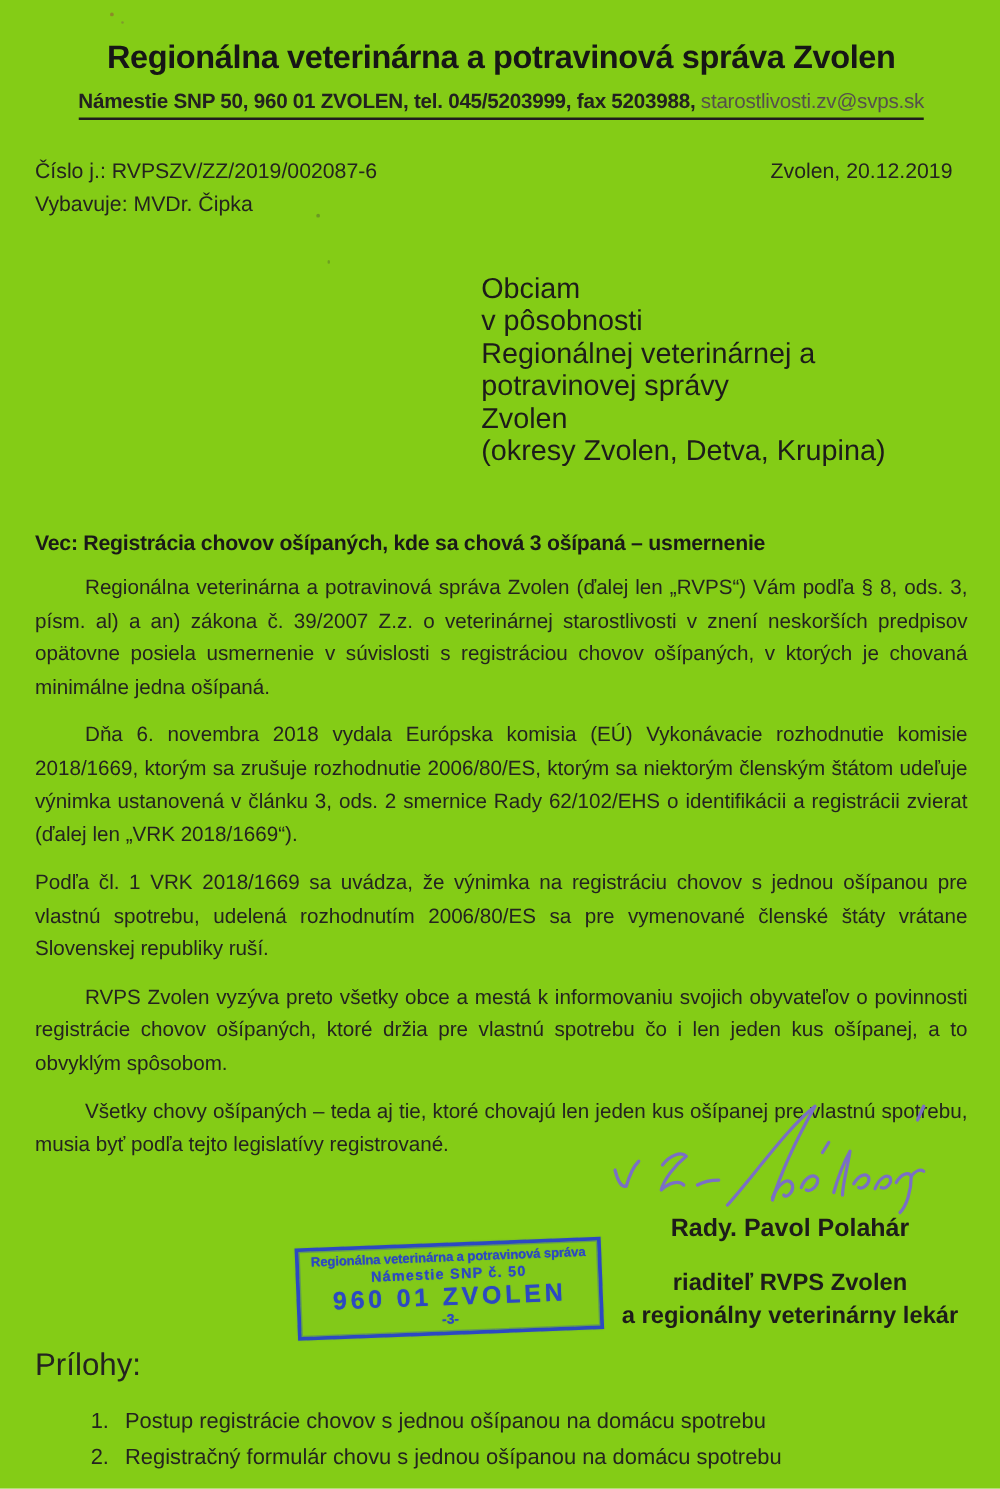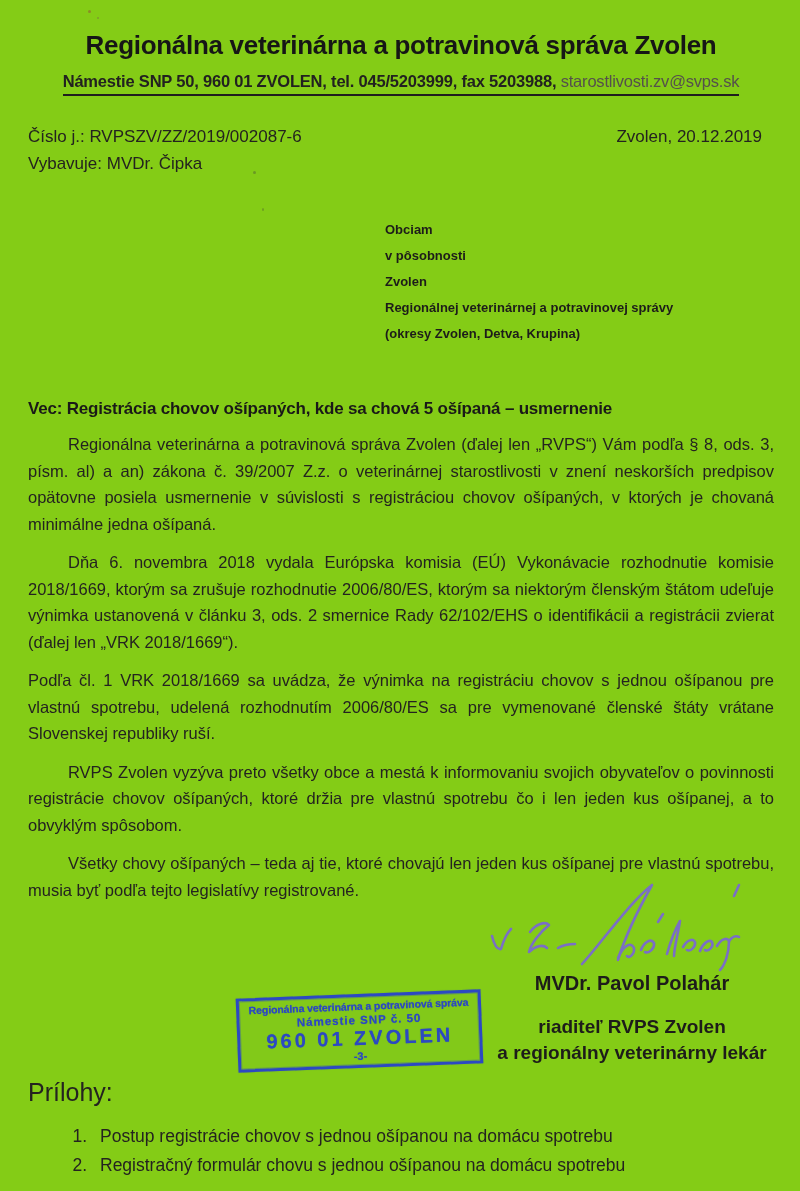--- a/index.html
+++ b/index.html
@@ -44,22 +44,22 @@
     font-size: 17px;
     color: #24231f;
   }
   .meta-right { margin-right: 12px; }
   .meta-handler { margin-top: 7px; font-size: 17px; color: #24231f; }
 
   
   .recipient {
     margin-left: 357px;
     margin-top: 43px;
-    font-weight: 700;
-    font-size: 13px;
+    font-weight: 400;
+    font-size: 23px;
     line-height: 26px;
     color: #1d1c1a;
   }
 
   
   .subject {
     margin-top: 52px;
     font-weight: 700;
     font-size: 17px;
     color: #1a1918;
@@ -161,26 +161,26 @@
 
   <div class="meta-row">
     <span>Číslo j.: RVPSZV/ZZ/2019/002087-6</span>
     <span class="meta-right">Zvolen, 20.12.2019</span>
   </div>
   <div class="meta-handler">Vybavuje: MVDr. Čipka</div>
 
   <div class="recipient">
     <div>Obciam</div>
     <div>v pôsobnosti</div>
+    <div>Regionálnej veterinárnej a potravinovej správy</div>
     <div>Zvolen</div>
-    <div>Regionálnej veterinárnej a potravinovej správy</div>
     <div>(okresy Zvolen, Detva, Krupina)</div>
   </div>
 
-  <div class="subject">Vec: Registrácia chovov ošípaných, kde sa chová 5 ošípaná – usmernenie</div>
+  <div class="subject">Vec: Registrácia chovov ošípaných, kde sa chová 3 ošípaná – usmernenie</div>
 
   <div class="body-text">
     <p>Regionálna veterinárna a potravinová správa Zvolen (ďalej len „RVPS“) Vám podľa § 8, ods. 3, písm. al) a an) zákona č. 39/2007 Z.z. o veterinárnej starostlivosti v znení neskorších predpisov opätovne posiela usmernenie v súvislosti s registráciou chovov ošípaných, v ktorých je chovaná minimálne jedna ošípaná.</p>
     <p>Dňa 6. novembra 2018 vydala Európska komisia (EÚ) Vykonávacie rozhodnutie komisie 2018/1669, ktorým sa zrušuje rozhodnutie 2006/80/ES, ktorým sa niektorým členským štátom udeľuje výnimka ustanovená v článku 3, ods. 2 smernice Rady 62/102/EHS o identifikácii a registrácii zvierat (ďalej len „VRK 2018/1669“).</p>
     <p class="no-indent">Podľa čl. 1 VRK 2018/1669 sa uvádza, že výnimka na registráciu chovov s jednou ošípanou pre vlastnú spotrebu, udelená rozhodnutím 2006/80/ES sa pre vymenované členské štáty vrátane Slovenskej republiky ruší.</p>
     <p>RVPS Zvolen vyzýva preto všetky obce a mestá k informovaniu svojich obyvateľov o povinnosti registrácie chovov ošípaných, ktoré držia pre vlastnú spotrebu čo i len jeden kus ošípanej, a to obvyklým spôsobom.</p>
     <p>Všetky chovy ošípaných – teda aj tie, ktoré chovajú len jeden kus ošípanej pre vlastnú spotrebu, musia byť podľa tejto legislatívy registrované.</p>
   </div>
 
   <svg class="signature-svg" viewBox="0 0 268 92" fill="none" stroke="#7a6fc5" stroke-width="2.6" stroke-linecap="round" stroke-linejoin="round">
@@ -193,21 +193,21 @@
     <path d="M180,42 L185,34"></path>
     <path d="M189,74 C193,60 198,48 202,41 C200,54 196,68 196,76"></path>
     <path d="M205,67 C209,60 215,58 217,62 C218,67 212,72 209,70"></path>
     <path d="M222,71 C225,63 231,59 234,62 C236,66 231,72 227,70"></path>
     <path d="M239,66 C243,59 249,57 251,61 C251,73 247,85 242,90"></path>
     <path d="M251,61 C254,57 258,55 261,57"></path>
     <path d="M256,16 L261,5"></path>
   </svg>
 
   <div class="signer-block">
-    <div class="signer-name">MVDr. Pavol Polahár</div>
+    <div class="signer-name">Rady. Pavol Polahár</div>
     <div class="signer-role1">riaditeľ RVPS Zvolen</div>
     <div class="signer-role2">a regionálny veterinárny lekár</div>
   </div>
 
   <div class="stamp">
     <div class="stamp-line1">Regionálna veterinárna a potravinová správa</div>
     <div class="stamp-line2">Námestie SNP č. 50</div>
     <div class="stamp-line3">960 01 ZVOLEN</div>
     <div class="stamp-line4">-3-</div>
   </div>

